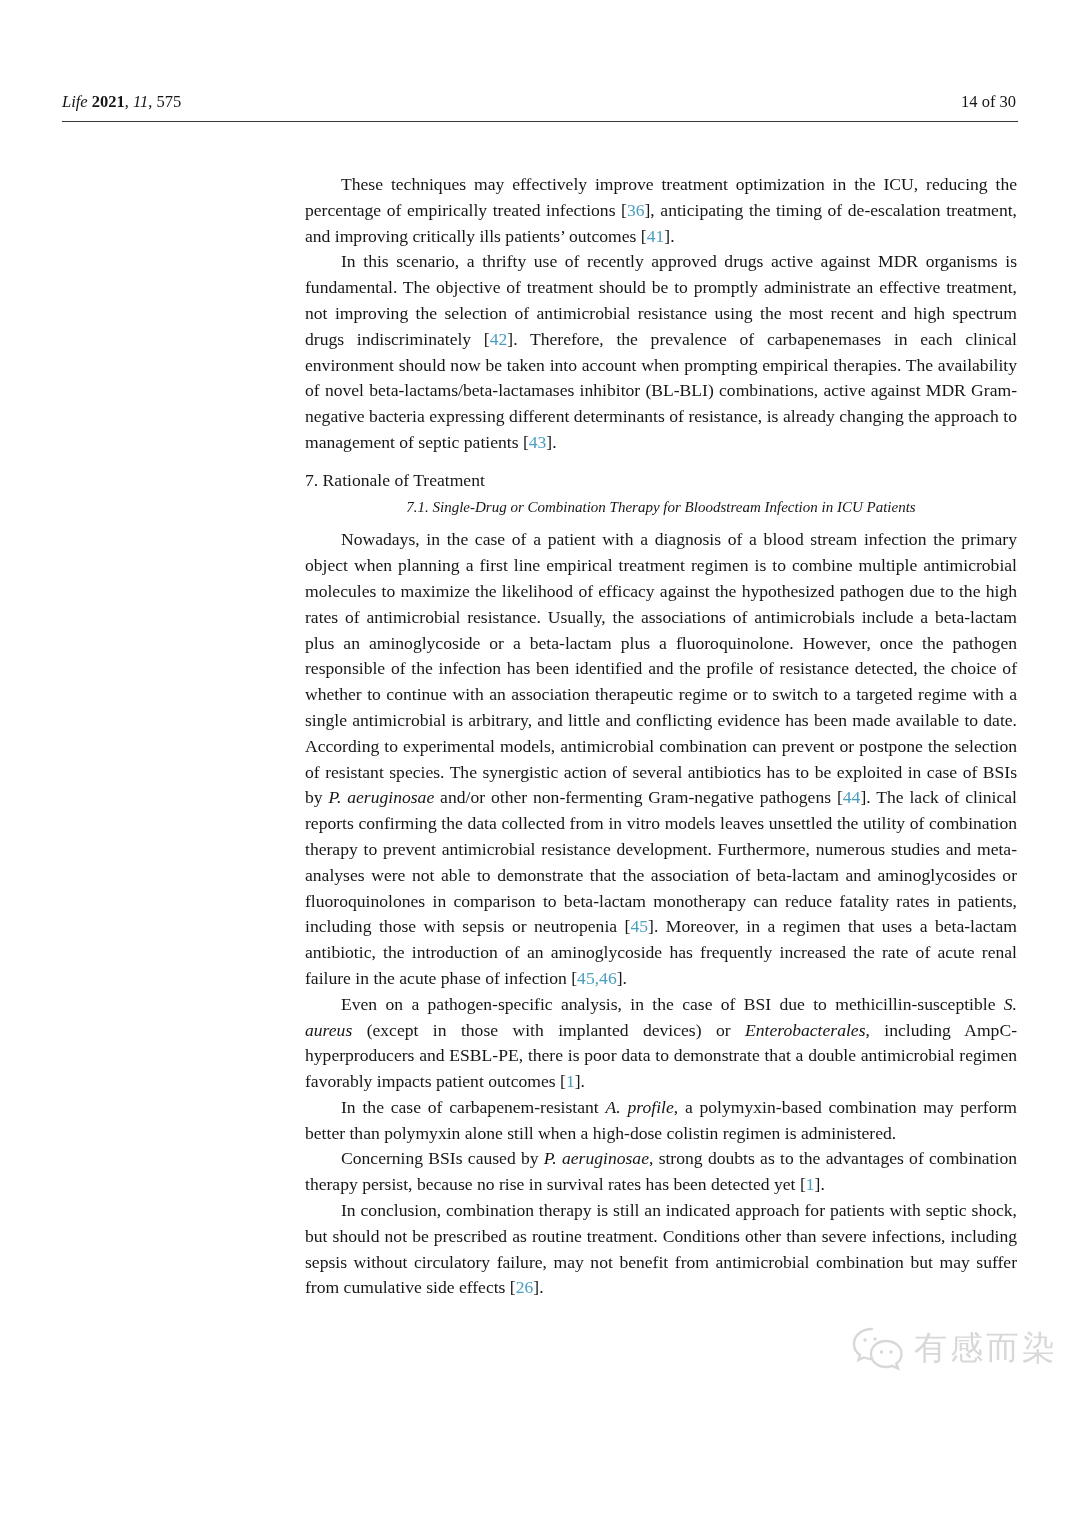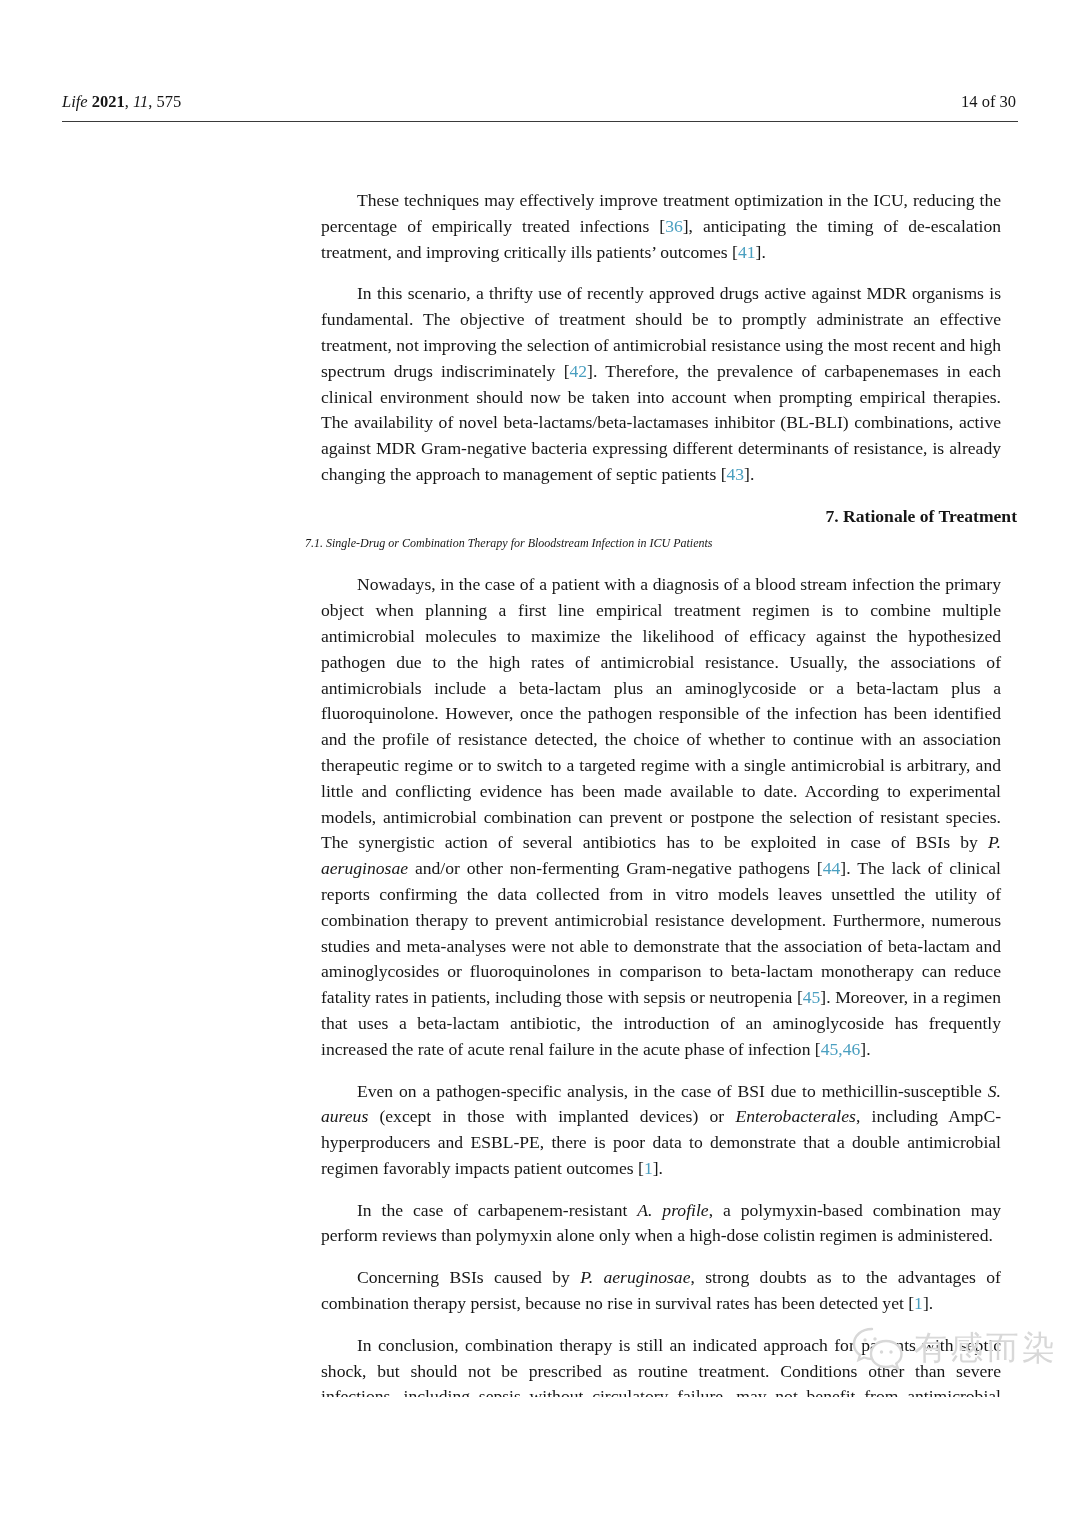--- a/index.html
+++ b/index.html
@@ -27,30 +27,30 @@
     position:absolute;left:62px;top:121px;
     width:956px;height:0;border-top:1.6px solid #3a3a3a;
   }
   
   .content{
     position:absolute;left:305px;top:172px;width:712px;
     font-size:17.6px;line-height:25.8px;
     text-align:justify;
     color:#161616;
   }
-  .content p.para{margin:16px;text-indent:36px;}
+  .content p.para{margin:0;text-indent:36px;}
   .content h2.sec-heading{
     margin:12px 0 1px 0;
     font-size:17.6px;line-height:25.8px;
-    font-weight:bold;text-align:right;text-indent:0;
+    font-weight:normal;text-align:left;text-indent:0;
   }
   .content h3.sub-heading{
     margin:1px 0 7px 0;
-    font-size:12px;line-height:25.8px;
-    font-weight:normal;font-style:italic;text-align:left;text-indent:0;
+    font-size:15px;line-height:25.8px;
+    font-weight:normal;font-style:italic;text-align:center;text-indent:0;
   }
   .cite{color:var(--cite,#4a9fc0);}
   .it{font-style:italic;}
   
   .watermark{
     position:absolute;right:22px;bottom:26px;
     display:flex;align-items:center;gap:10px;
     color:#d8d8d8;
     font-family:"DejaVu Sans","Liberation Sans",sans-serif;
     justify-content:flex-end;
@@ -73,21 +73,21 @@
   <div class="hdr-right">14 of 30</div>
   <div class="hdr-rule"></div>
 
   <div class="content">
       <p class="para"><span>These techniques may effectively improve treatment optimization in the ICU, reducing the percentage of empirically treated infections [</span><span class="cite">36</span><span>], anticipating the timing of de-escalation treatment, and improving critically ills patients’ outcomes [</span><span class="cite">41</span><span>].</span></p>
       <p class="para"><span>In this scenario, a thrifty use of recently approved drugs active against MDR organisms is fundamental. The objective of treatment should be to promptly administrate an effective treatment, not improving the selection of antimicrobial resistance using the most recent and high spectrum drugs indiscriminately [</span><span class="cite">42</span><span>]. Therefore, the prevalence of carbapenemases in each clinical environment should now be taken into account when prompting empirical therapies. The availability of novel beta-lactams/beta-lactamases inhibitor (BL-BLI) combinations, active against MDR Gram-negative bacteria expressing different determinants of resistance, is already changing the approach to management of septic patients [</span><span class="cite">43</span><span>].</span></p>
       <h2 class="sec-heading">7. Rationale of Treatment</h2>
       <h3 class="sub-heading">7.1. Single-Drug or Combination Therapy for Bloodstream Infection in ICU Patients</h3>
       <p class="para"><span>Nowadays, in the case of a patient with a diagnosis of a blood stream infection the primary object when planning a first line empirical treatment regimen is to combine multiple antimicrobial molecules to maximize the likelihood of efficacy against the hypothesized pathogen due to the high rates of antimicrobial resistance. Usually, the associations of antimicrobials include a beta-lactam plus an aminoglycoside or a beta-lactam plus a fluoroquinolone. However, once the pathogen responsible of the infection has been identified and the profile of resistance detected, the choice of whether to continue with an association therapeutic regime or to switch to a targeted regime with a single antimicrobial is arbitrary, and little and conflicting evidence has been made available to date. According to experimental models, antimicrobial combination can prevent or postpone the selection of resistant species. The synergistic action of several antibiotics has to be exploited in case of BSIs by </span><span class="it">P. aeruginosae</span><span> and/or other non-fermenting Gram-negative pathogens [</span><span class="cite">44</span><span>]. The lack of clinical reports confirming the data collected from in vitro models leaves unsettled the utility of combination therapy to prevent antimicrobial resistance development. Furthermore, numerous studies and meta-analyses were not able to demonstrate that the association of beta-lactam and aminoglycosides or fluoroquinolones in comparison to beta-lactam monotherapy can reduce fatality rates in patients, including those with sepsis or neutropenia [</span><span class="cite">45</span><span>]. Moreover, in a regimen that uses a beta-lactam antibiotic, the introduction of an aminoglycoside has frequently increased the rate of acute renal failure in the acute phase of infection [</span><span class="cite">45,46</span><span>].</span></p>
       <p class="para"><span>Even on a pathogen-specific analysis, in the case of BSI due to methicillin-susceptible </span><span class="it">S. aureus</span><span> (except in those with implanted devices) or </span><span class="it">Enterobacterales</span><span>, including AmpC-hyperproducers and ESBL-PE, there is poor data to demonstrate that a double antimicrobial regimen favorably impacts patient outcomes [</span><span class="cite">1</span><span>].</span></p>
-      <p class="para"><span>In the case of carbapenem-resistant </span><span class="it">A. profile</span><span>, a polymyxin-based combination may perform reviews than polymyxin alone only when a high-dose colistin regimen is administered.</span></p>
+      <p class="para"><span>In the case of carbapenem-resistant </span><span class="it">A. profile</span><span>, a polymyxin-based combination may perform better than polymyxin alone still when a high-dose colistin regimen is administered.</span></p>
       <p class="para"><span>Concerning BSIs caused by </span><span class="it">P. aeruginosae</span><span>, strong doubts as to the advantages of combination therapy persist, because no rise in survival rates has been detected yet [</span><span class="cite">1</span><span>].</span></p>
       <p class="para"><span>In conclusion, combination therapy is still an indicated approach for patients with septic shock, but should not be prescribed as routine treatment. Conditions other than severe infections, including sepsis without circulatory failure, may not benefit from antimicrobial combination but may suffer from cumulative side effects [</span><span class="cite">26</span><span>].</span></p>
     </div>
 
   <div class="watermark">
     <span>
       <svg width="52" height="44" viewBox="0 0 52 44" fill="none" xmlns="http://www.w3.org/2000/svg">
 
         <path d="M20 2 C9 2 2 9 2 17 C2 21.5 4.3 25.4 8 28 L6.5 33 L12 30.5 C14.4 31.4 17.1 32 20 32" stroke="#d8d8d8" stroke-width="2.4" stroke-linecap="round" fill="none"></path>
         <circle cx="13" cy="13" r="1.7" fill="#d8d8d8"></circle>

